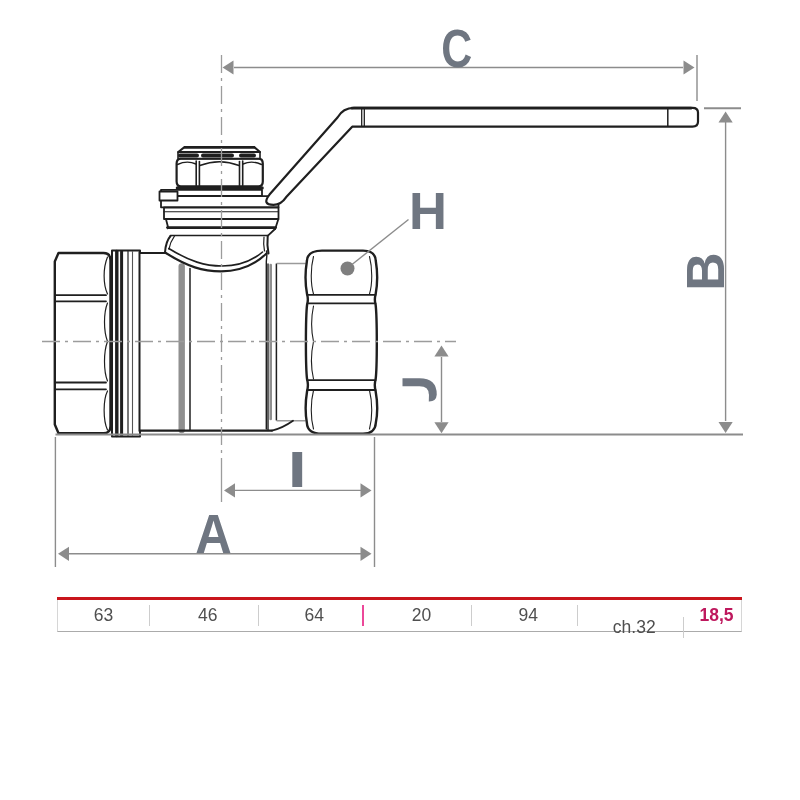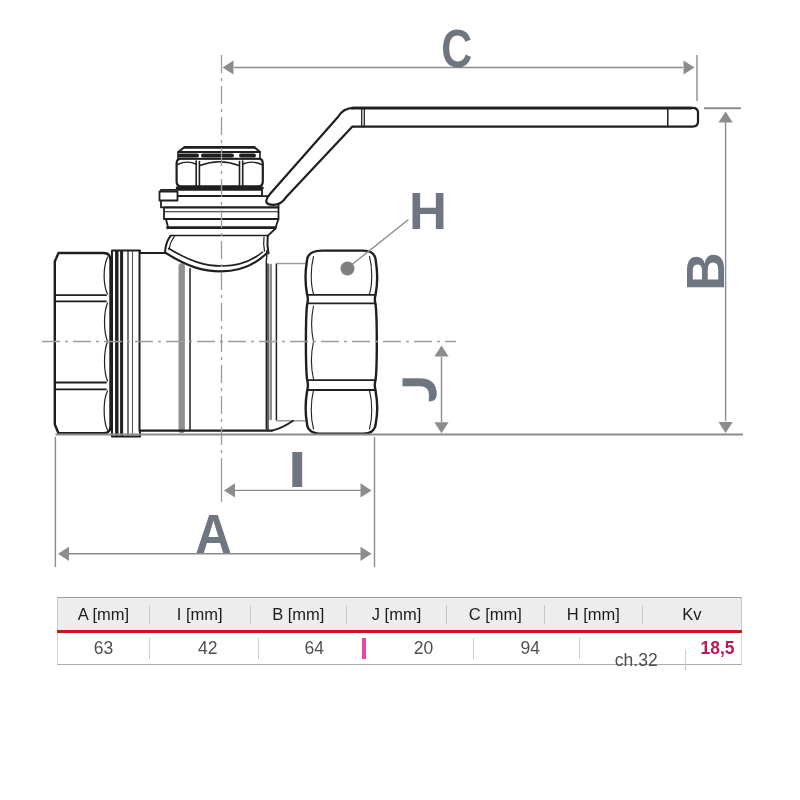--- a/index.html
+++ b/index.html
@@ -188,35 +188,26 @@
 
 <path d="M402.5 382.3 L419.5 382.3 Q432.8 382.3 432.8 394.5 L432.8 394.6 Q432.6 397.7 428.9 397.6" fill="none" stroke="#6f7681" stroke-width="7.9" stroke-linecap="butt"></path>
 
 <text class="dimlabel" x="297.3" y="486.5" font-size="50" text-anchor="middle" textLength="19" lengthAdjust="spacingAndGlyphs">I</text>
 
 <text class="dimlabel" x="213.5" y="552.5" font-size="55" text-anchor="middle" textLength="36.5" lengthAdjust="spacingAndGlyphs">A</text>
 </svg>
 
 <div id="spectable" style="position:absolute;left:57px;top:597px;width:685px;">
 
-  <div style="display:flex;background:#ededed;border-top:1px solid #9f9f9f;border-left:1px solid #c9c9c9;border-right:1px solid #c9c9c9;height:31px;padding-top:1px;align-items:center;font-size:16.5px;color:#1c1c1c;text-align:center;">
-    <div style="width:91px;border-right:1px solid #c6c6c6;">A [mm]</div>
-    <div style="width:99.5px;border-right:1px solid #c6c6c6;">I [mm]</div>
-    <div style="width:95.5px;border-right:1px solid #c6c6c6;">B [mm]</div>
-    <div style="width:99px;border-right:1px solid #c6c6c6;">J [mm]</div>
-    <div style="width:96.5px;border-right:1px solid #c6c6c6;">C [mm]</div>
-    <div style="width:97.5px;border-right:1px solid #c6c6c6;">H [mm]</div>
-    <div style="flex:1;">Kv</div>
-  </div>
 
   <div style="height:3px;background:#c9161d;"></div>
 
   <div style="display:flex;background:#fff;border-bottom:1px solid #ababab;border-left:1px solid #d6d6d6;border-right:1px solid #d6d6d6;height:31px;align-items:center;font-size:17.5px;color:#4f4f4f;text-align:center;gap:8px;">
     <div style="width:91px;border-right:1px solid #cdcdcd;">63</div>
-    <div style="width:99.5px;border-right:1px solid #cdcdcd;">42</div>
-    <div style="width:95.5px;border-right:4px solid #ec4899;">64</div>
+    <div style="width:99.5px;border-right:1px solid #cdcdcd;">46</div>
+    <div style="width:95.5px;border-right:2px solid #ec4899;">64</div>
     <div style="width:99px;border-right:1px solid #cdcdcd;">20</div>
     <div style="width:96.5px;border-right:1px solid #cdcdcd;">94</div>
     <div style="width:97.5px;border-right:1px solid #cdcdcd;margin-top:24px;">ch.32</div>
     <div style="flex:1;font-weight:bold;color:#be185d;">18,5</div>
   </div>
 </div>
 </div>
 
 </body></html>

